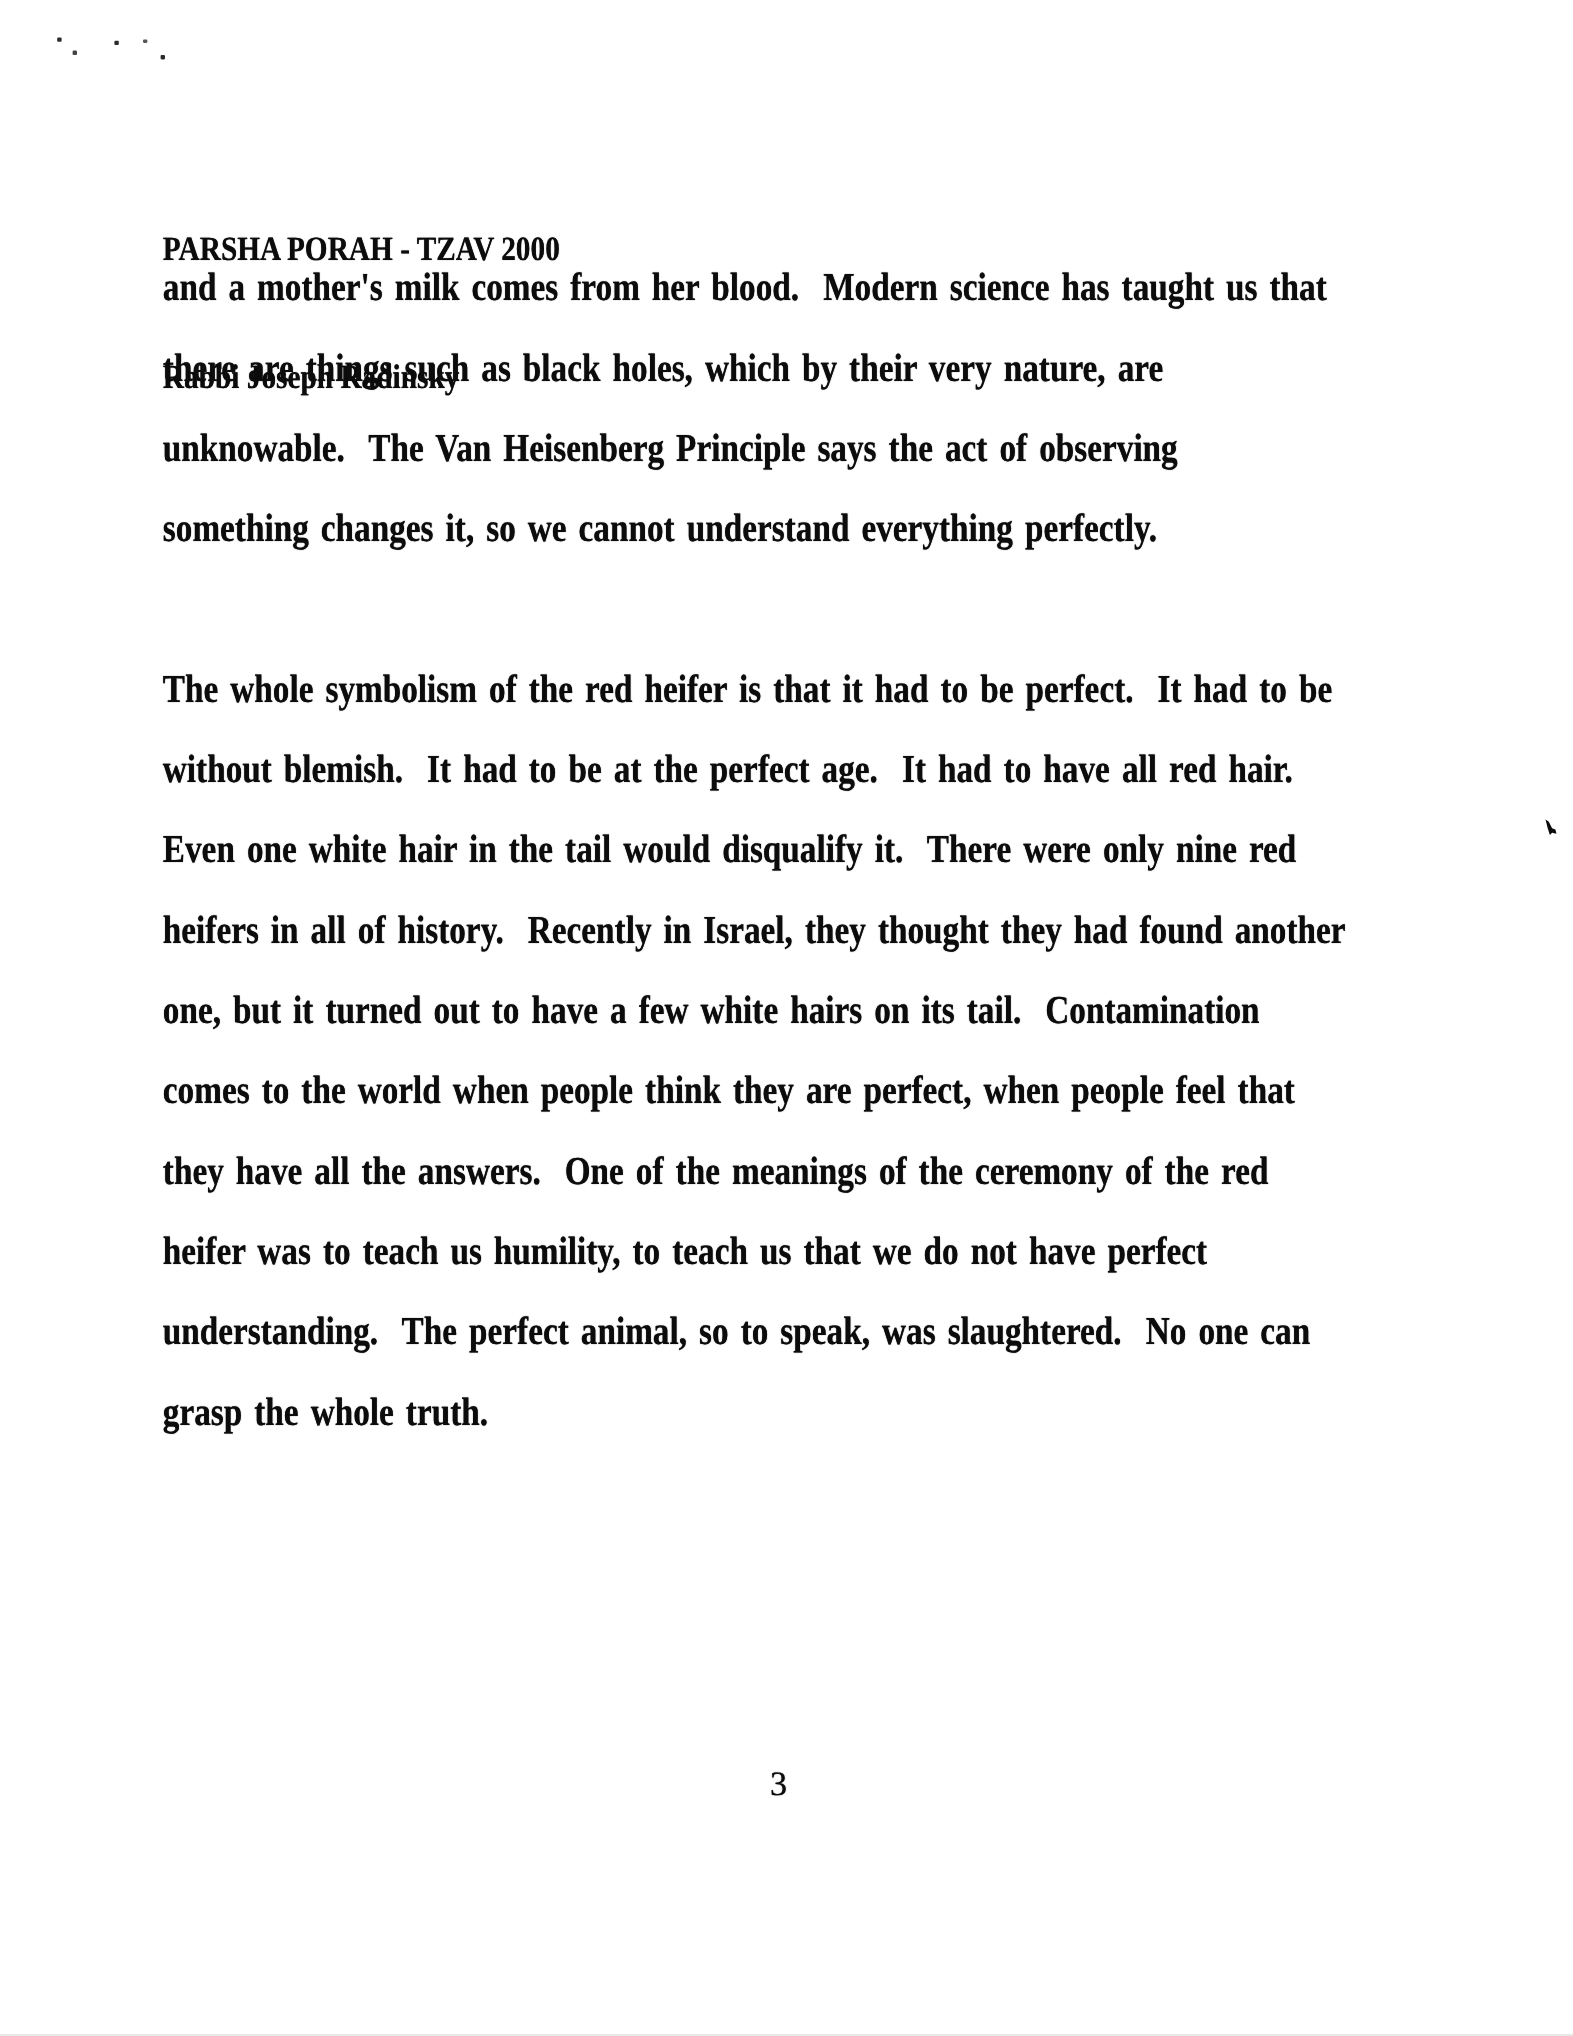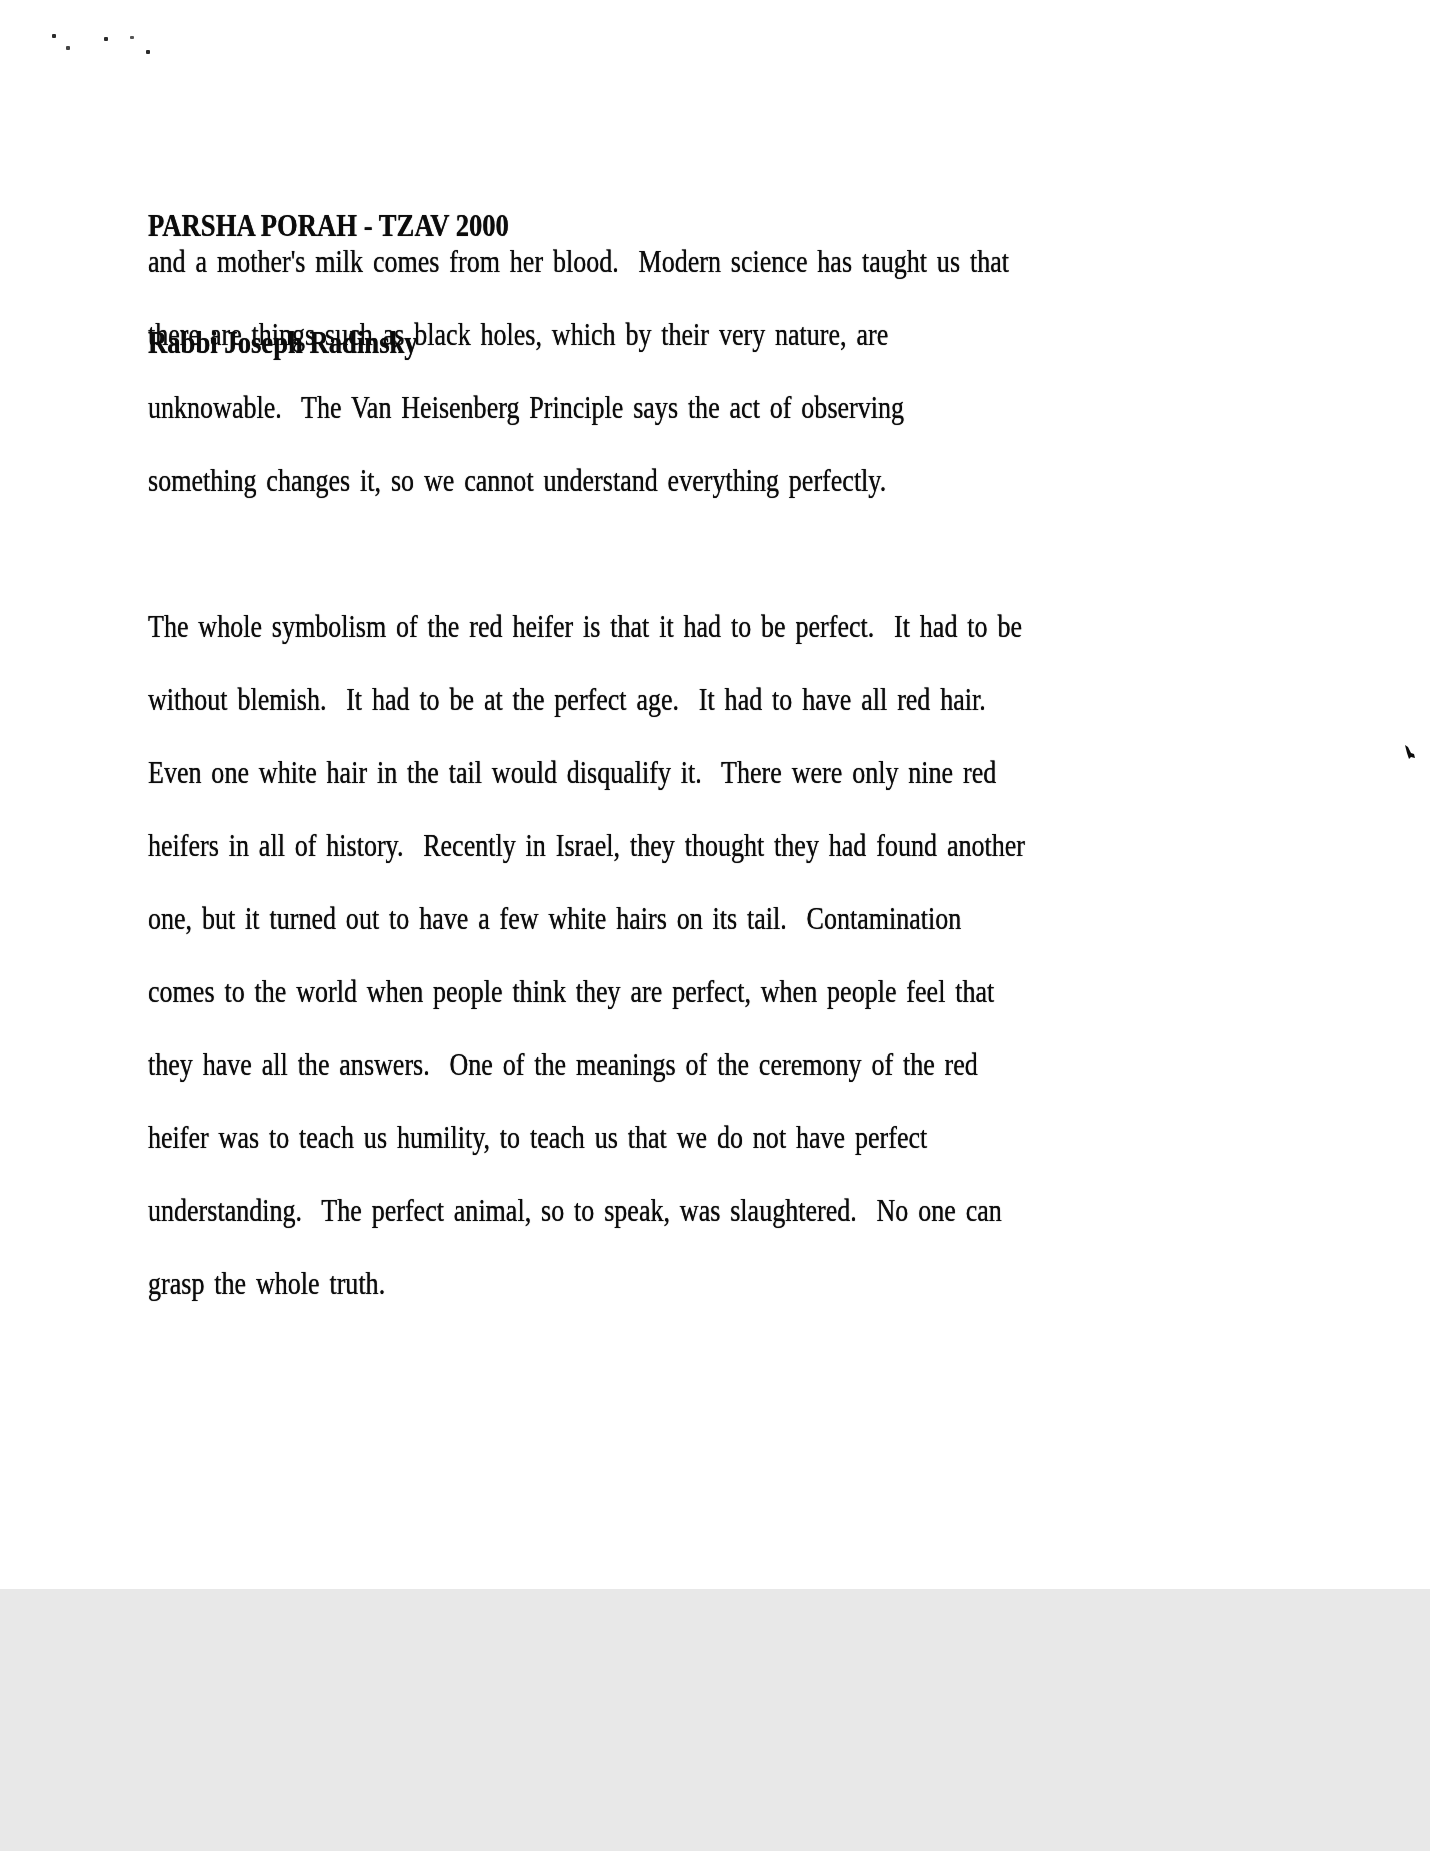--- a/index.html
+++ b/index.html
@@ -3,21 +3,21 @@
 <meta charset="utf-8">
 <style>
   html, body {
     margin: 0;
     padding: 0;
     background: #e8e8e8;
   }
   .page {
     position: relative;
     width: 1430px;
-    height: 1589px;
+    height: 1849px;
     background: var(--paper, #ffffff);
     overflow: hidden;
     font-family: "Liberation Serif", "DejaVu Serif", serif;
     color: var(--ink, #0c0c0c);
   }
   
   .txt {
     text-shadow: 0 0 0.8px rgba(0,0,0,0.85);
   }
   .doc-header {
@@ -34,23 +34,23 @@
     transform-origin: 0 50%;
     white-space: pre;
   }
   .doc-header .author {
     font-weight: 700;
   }
   .para {
     position: absolute;
     left: 148px;
     right: 40px;
-    font-size: 31px;
+    font-size: 36px;
     line-height: 73px;
-    font-weight: 400;
+    font-weight: 700;
   }
   .para .line {
     white-space: pre;
     word-spacing: 4px;
     transform: scaleX(0.84);
     transform-origin: 0 50%;
     height: 73px;
     text-shadow: 0 0 0.9px rgba(0,0,0,0.9);
   }
   .para-1 { top: 225px; }

